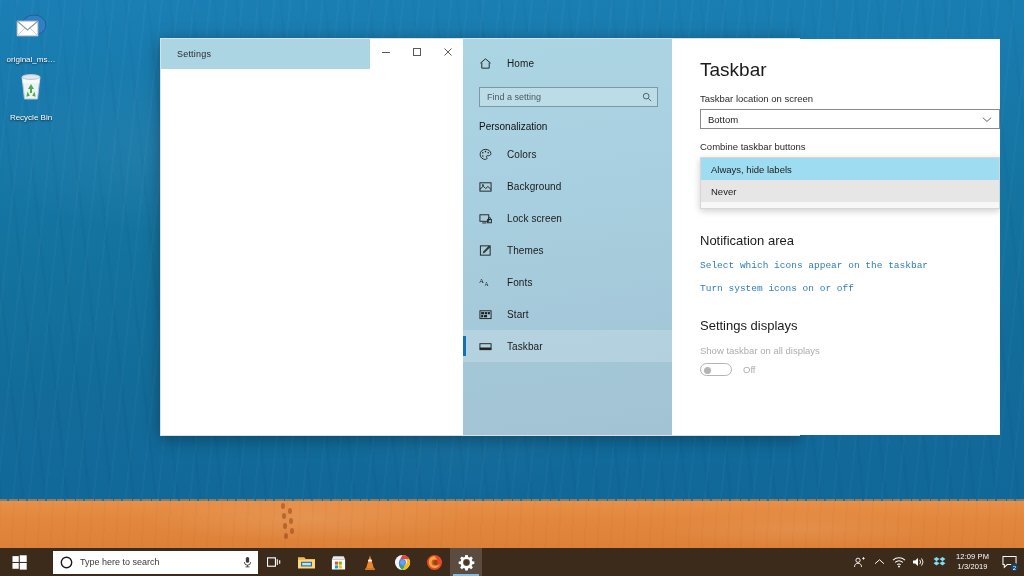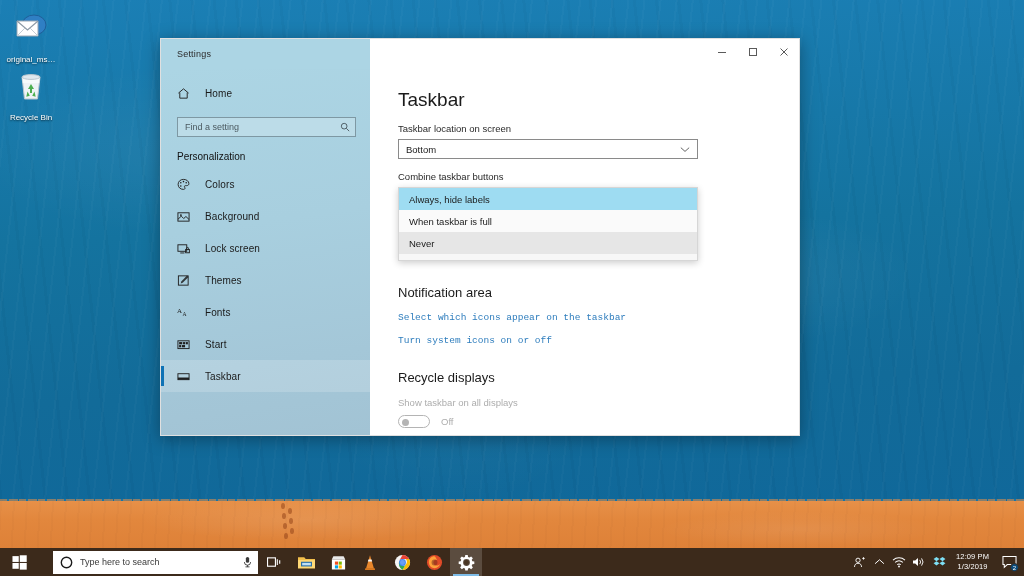--- a/index.html
+++ b/index.html
@@ -58,21 +58,21 @@
     text-shadow:0 1px 2px rgba(0,0,0,.75); white-space:nowrap;
     overflow:hidden; text-overflow:ellipsis;
   }
   #icon-mail { left:0px; top:8px; }
   #icon-bin  { left:0px; top:66px; }
 
   
   #settings-window{
     position:absolute; left:160px; top:38px; width:640px; height:398px;
     background:#fff; box-shadow:0 3px 16px rgba(0,0,0,.34);
-    display:flex; flex-direction:column;
+    display:flex; 
     border:1px solid rgba(0,0,0,.12);
   }
   .titlebar{
     height:30px; flex:0 0 30px; display:flex; align-items:flex-start;
     position:relative; background:transparent;
   }
   .titlebar .tb-left{
     width:209px; height:30px; background:#ACD5E4;
     display:flex; align-items:center; padding-left:16px;
   }
@@ -404,34 +404,31 @@
             </svg>
         </span>
       </div>
 
       <div class="lbl-sm">Combine taskbar buttons</div>
 
       <div class="dropdown">
         <div class="dd-item sel">
           <span>Always, hide labels</span>
         </div>
-        <div class="dd-item alt">
-          <span>When taskbar is full</span>
-        </div>
         <div class="dd-item hov">
           <span>Never</span>
         </div>
         <div class="dd-pad"></div>
       </div>
 
       <div class="h2">Notification area</div>
       <a class="link">Select which icons appear on the taskbar</a>
       <a class="link">Turn system icons on or off</a>
 
-      <div class="h2">Recycle displays</div>
+      <div class="h2">Settings displays</div>
       <div class="dis-lbl">Show taskbar on all displays</div>
       <div class="toggle-row">
         <div class="switch">
           <span class="knob"></span>
         </div>
         <span class="toggle-state">Off</span>
       </div>
 
     </div>
   </div>

